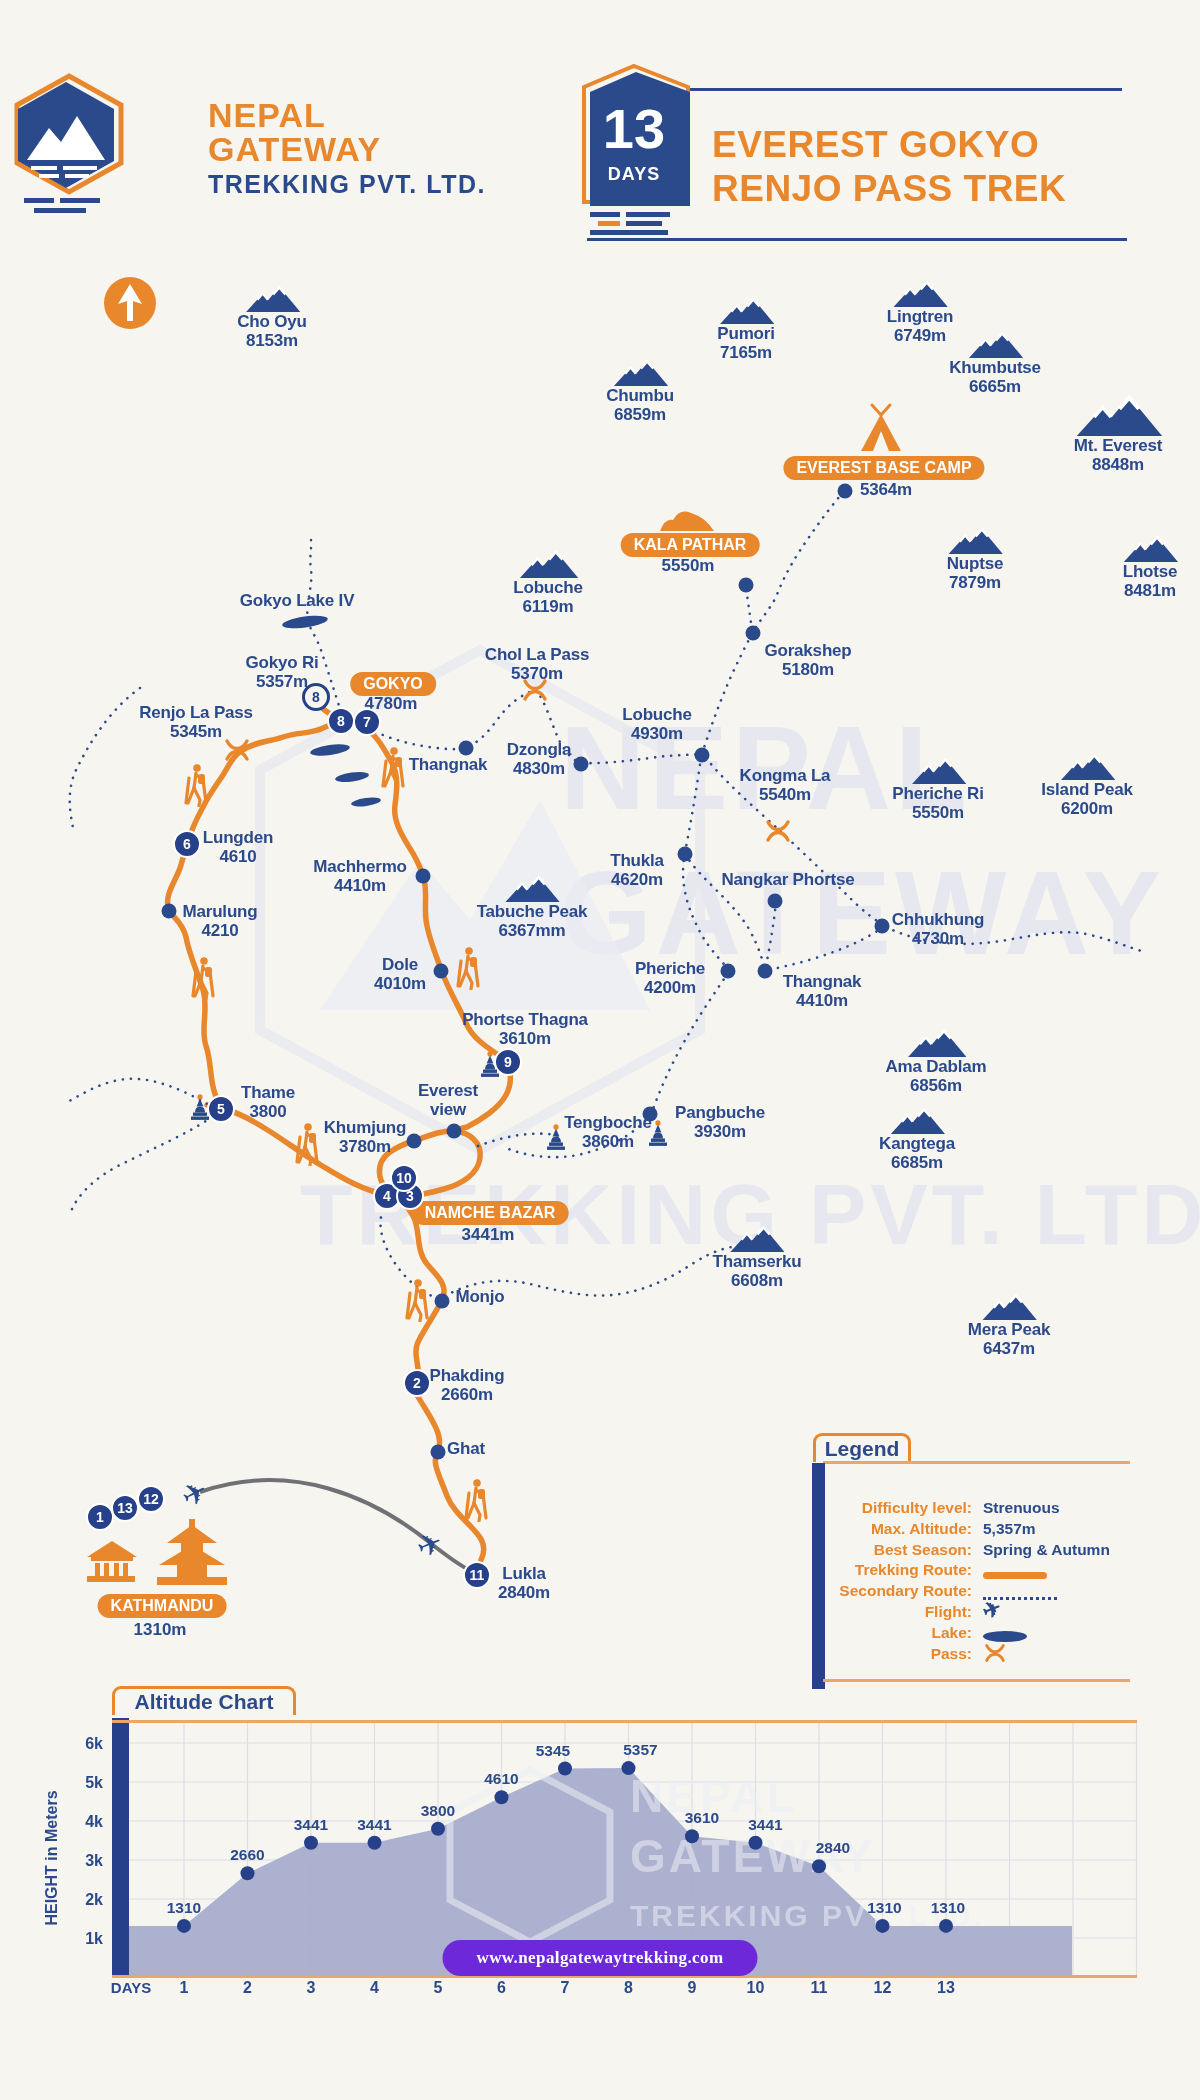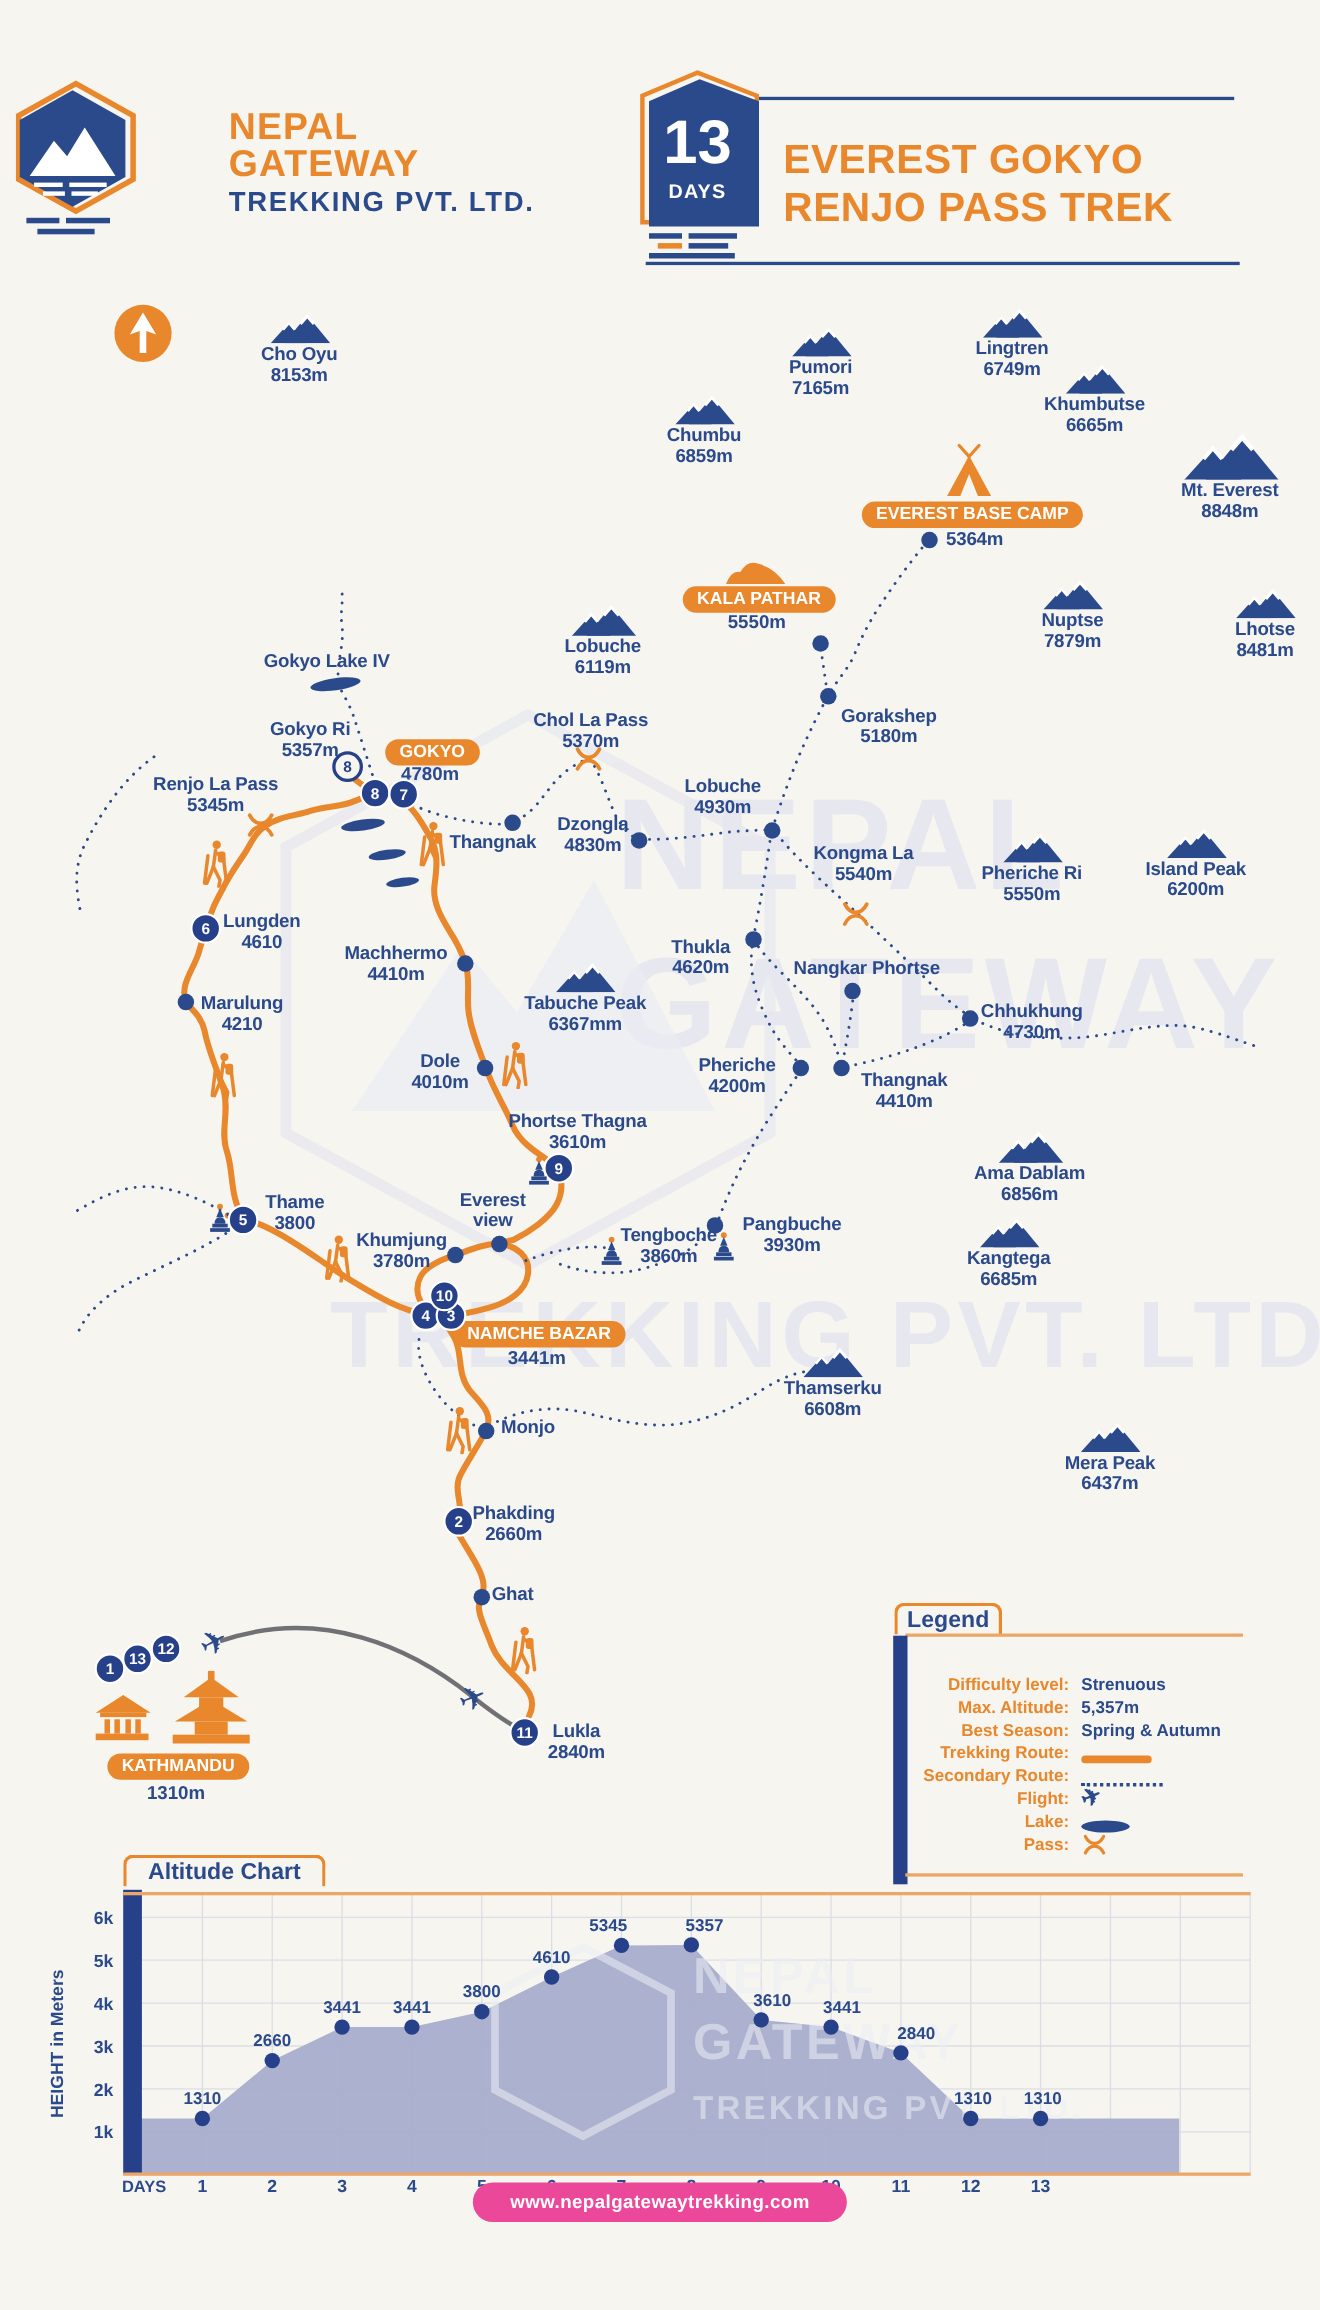--- a/index.html
+++ b/index.html
@@ -23,32 +23,32 @@
   .marker{position:absolute;width:28px;height:28px;box-sizing:border-box;border:2px solid #fff;border-radius:50%;
           background:#26418A;color:#fff;font-weight:700;font-size:14px;display:flex;align-items:center;justify-content:center;
           transform:translate(-50%,-50%);}
   .marker.open{background:#F7F5F0;color:#26418A;border:3px solid #26418A;}
   .icon{position:absolute;transform:translate(-50%,-50%);line-height:0;}
   .plane{position:absolute;transform:translate(-50%,-50%);color:#2B4A8C;font-size:30px;line-height:1;}
   .lake{position:absolute;background:#2B4A8C;border-radius:50%;transform:translate(-50%,-50%) rotate(-8deg);}
   
   .wm{position:absolute;color:#E7E8EF;font-weight:800;white-space:nowrap;letter-spacing:4px;}
   
-  #legend{position:absolute;left:812px;top:1430px;width:330px;height:262px;margin-top:24px;}
+  #legend{position:absolute;left:812px;top:1430px;width:330px;height:262px;}
   .bracket{position:absolute;border:3px solid #E8872B;border-bottom:none;border-radius:9px 9px 0 0;
            color:#2B4A8C;font-weight:700;font-size:21px;text-align:center;background:transparent;}
   .leg-line{position:absolute;height:3px;background:#EBA768;}
   .leg-bar{position:absolute;width:13px;background:#26418A;}
   .leg-row{position:absolute;display:flex;align-items:flex-end;height:20px;width:320px;}
   .leg-label{width:160px;text-align:right;color:#E8872B;font-weight:700;font-size:15.5px;flex:none;}
   .leg-val{margin-left:11px;color:#2B4A8C;font-weight:700;font-size:15.5px;display:flex;align-items:center;}
   
   .ct{font-family:"Liberation Sans",sans-serif;font-weight:700;fill:#2B4A8C;}
-  #footer-pill{position:absolute;left:600px;top:1984px;transform:translateX(-50%);background:#ec4899;color:#fff;
-        font-weight:700;font-size:17px;padding:8px 34px;border-radius:18px;white-space:nowrap;letter-spacing:.4px;}
+  #footer-pill{position:absolute;left:600px;top:1940px;transform:translateX(-50%);background:#6d28d9;color:#fff;
+        font-weight:700;font-size:17px;padding:8px 34px;border-radius:18px;white-space:nowrap;letter-spacing:.4px;font-family:Liberation Serif, serif;}
 </style>
 </head>
 <body>
 
 <div id="poster">
 
   <div class="wm" style="left:560px;top:700px;font-size:118px;">NEPAL</div>
   <div class="wm" style="left:560px;top:845px;font-size:118px;">GATEWAY</div>
   <div class="wm" style="left:300px;top:1165px;font-size:86px;">TREKKING PVT. LTD.</div>
 

